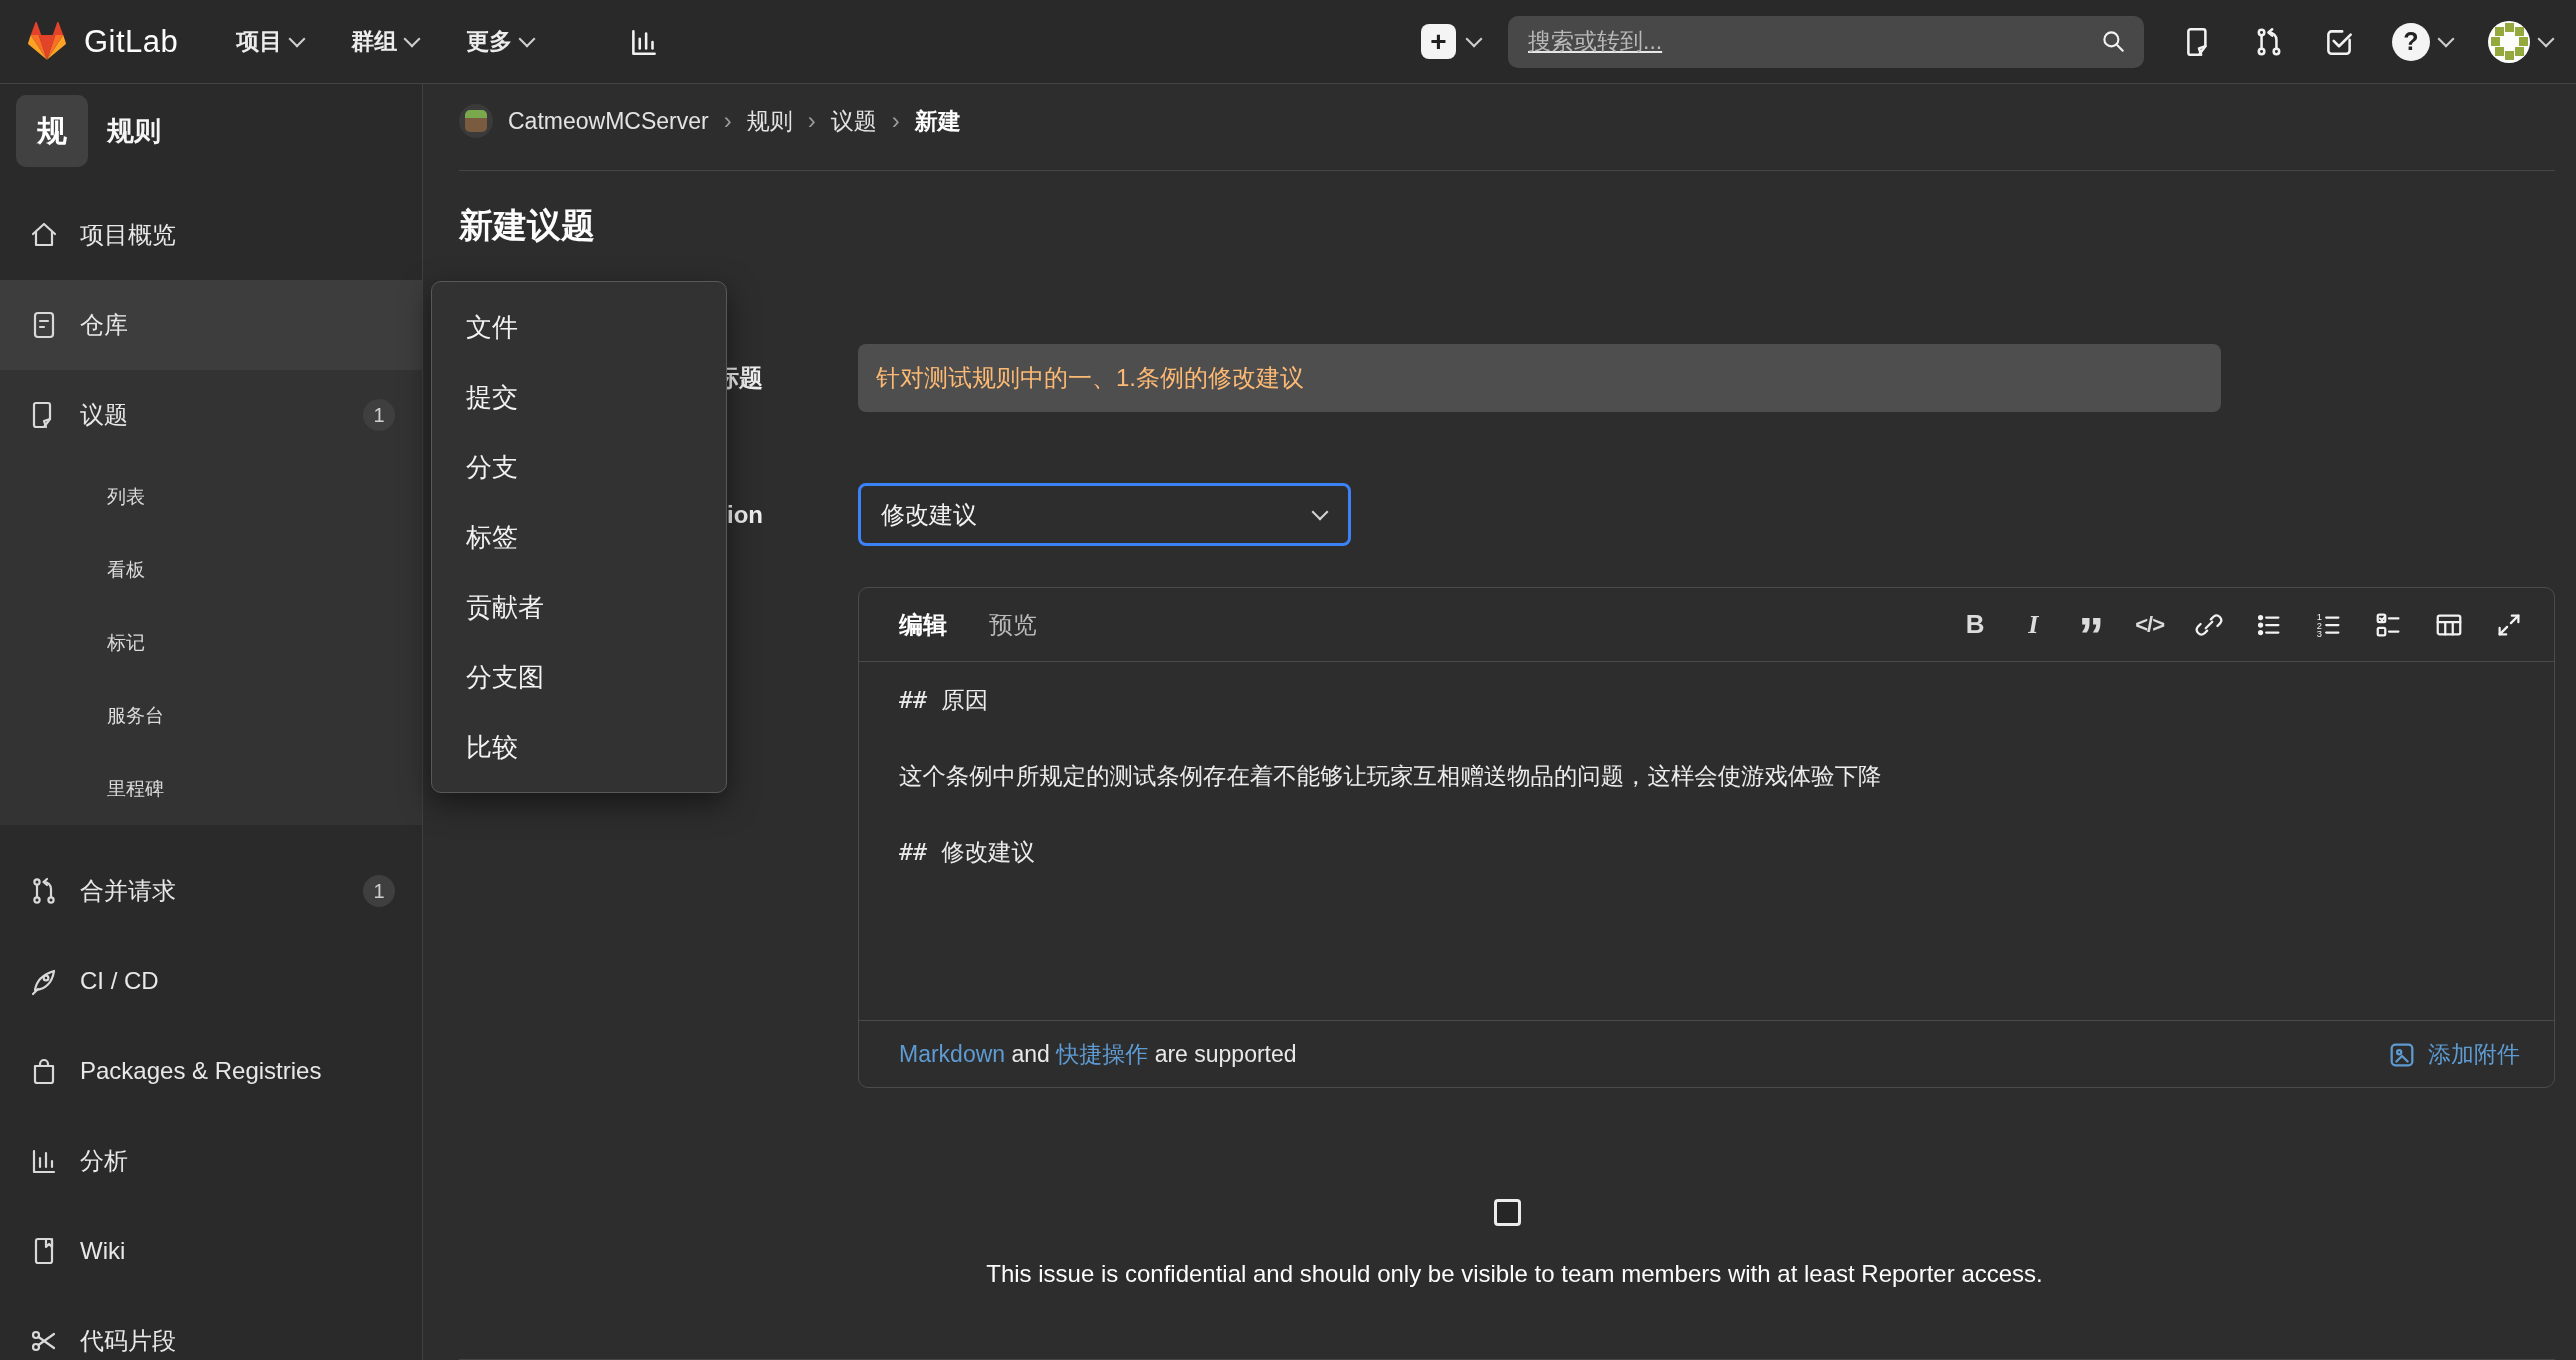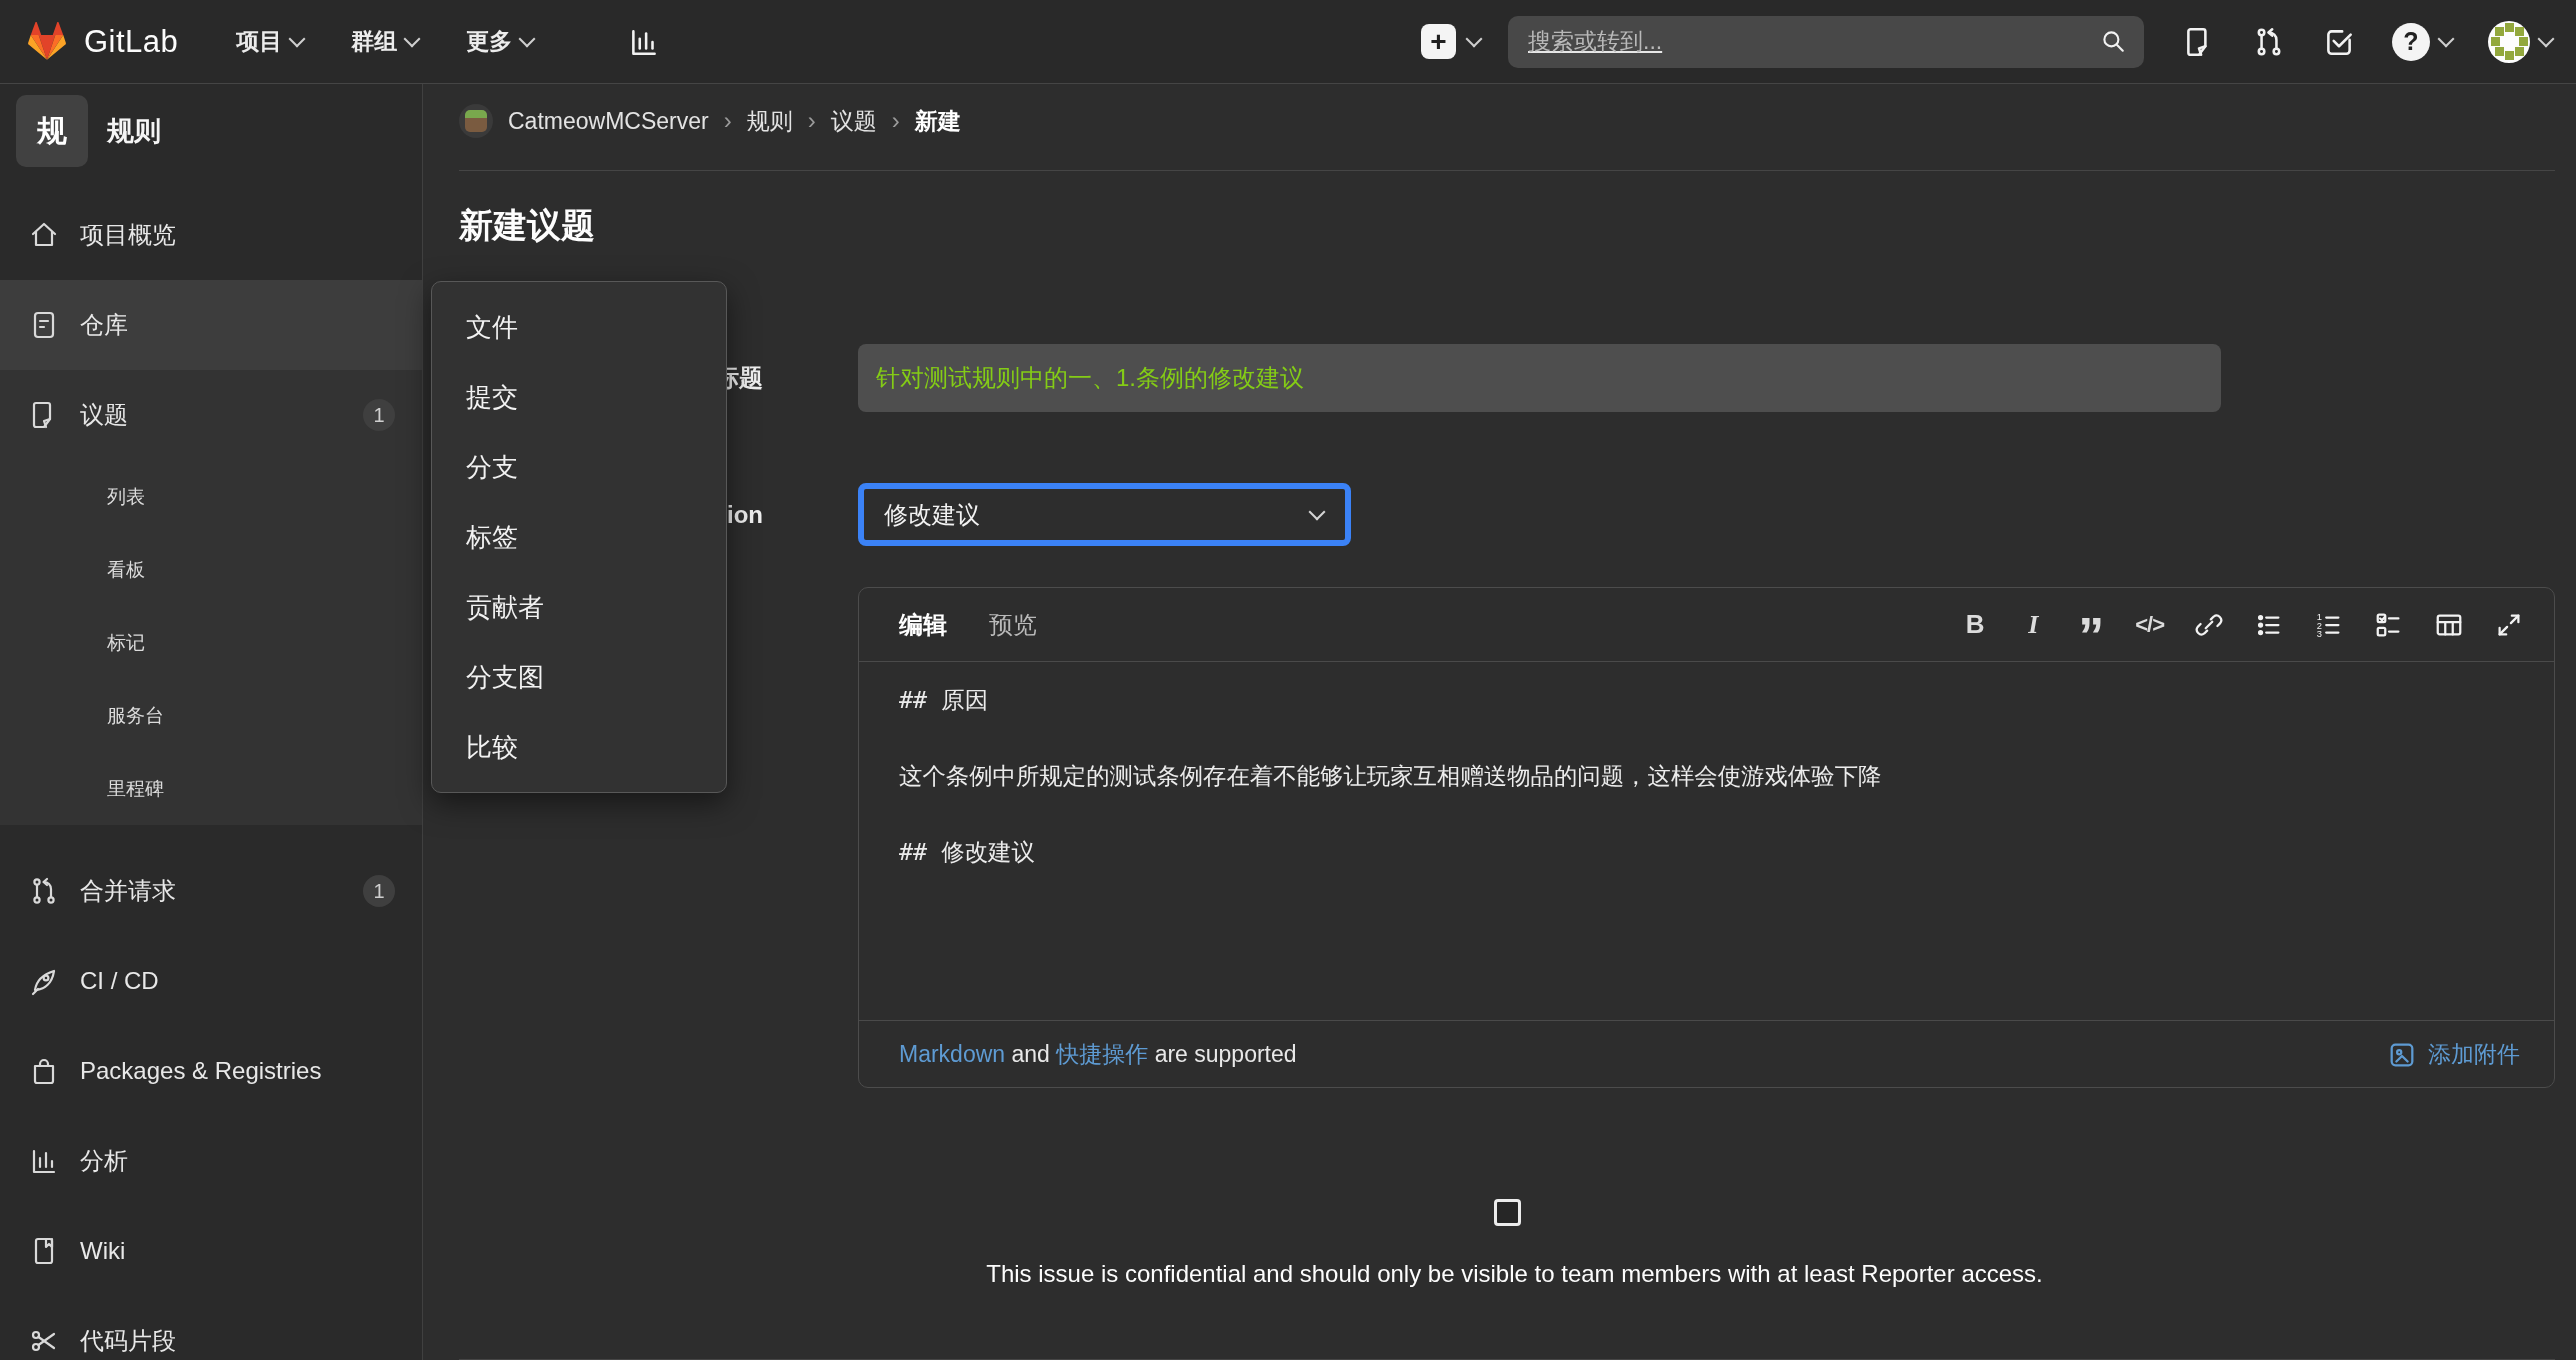--- a/index.html
+++ b/index.html
@@ -62,23 +62,23 @@
     background:linear-gradient(#79a84d 0 38%,#7a5b40 38% 100%);}
   .bc-link{color:#e3e3e3;cursor:pointer;}
   .bc-sep{color:#9a9a9a;font-size:24px;}
   .bc-current{color:#ffffff;font-weight:700;}
   .page-title{margin:30px 0 0;font-size:34px;line-height:48px;font-weight:700;color:#fdfdfd;}
 
   .frow{display:flex;align-items:center;gap:34px;}
   .flabel{width:365px;box-sizing:border-box;padding-right:61px;text-align:right;font-size:24px;font-weight:700;color:#efefef;flex:none;}
   .row-title{margin-top:95px;}
   .title-input{width:1363px;height:68px;box-sizing:border-box;background:#4e4e4e;border:none;border-radius:8px;
-    color:#84cc16;font-size:24px;padding:0 18px;font-family:inherit;outline:none;}
+    color:#fdba74;font-size:24px;padding:0 18px;font-family:inherit;outline:none;}
   .row-desc{margin-top:71px;}
-  .tmpl-select{width:493px;height:63px;box-sizing:border-box;background:#2d2d2d;border:6px solid #3b82f6;border-radius:8px;
+  .tmpl-select{width:493px;height:63px;box-sizing:border-box;background:#2d2d2d;border:3px solid #3b82f6;border-radius:8px;
     display:flex;align-items:center;font-size:24px;color:#f2f2f2;padding:0 22px 0 20px;cursor:pointer;}
   .tmpl-select .chev{margin-left:auto;border-color:#d5d5d5;}
 
   .row-editor{margin-top:41px;align-items:flex-start;}
   .editor{width:1726px;height:501px;box-sizing:border-box;border:1px solid #4c4c4c;border-radius:10px;background:#2d2d2d;}
   .ed-head{height:74px;border-bottom:1px solid #4a4a4a;display:flex;align-items:center;padding:0 30px 0 40px;box-sizing:border-box;}
   .ed-tab{font-size:24px;color:#b9b9b9;cursor:pointer;}
   .ed-tab.active{color:#ffffff;font-weight:700;}
   .ed-tab + .ed-tab{margin-left:42px;}
   .ed-tools{margin-left:auto;display:flex;align-items:center;gap:30px;color:#dcdcdc;}

